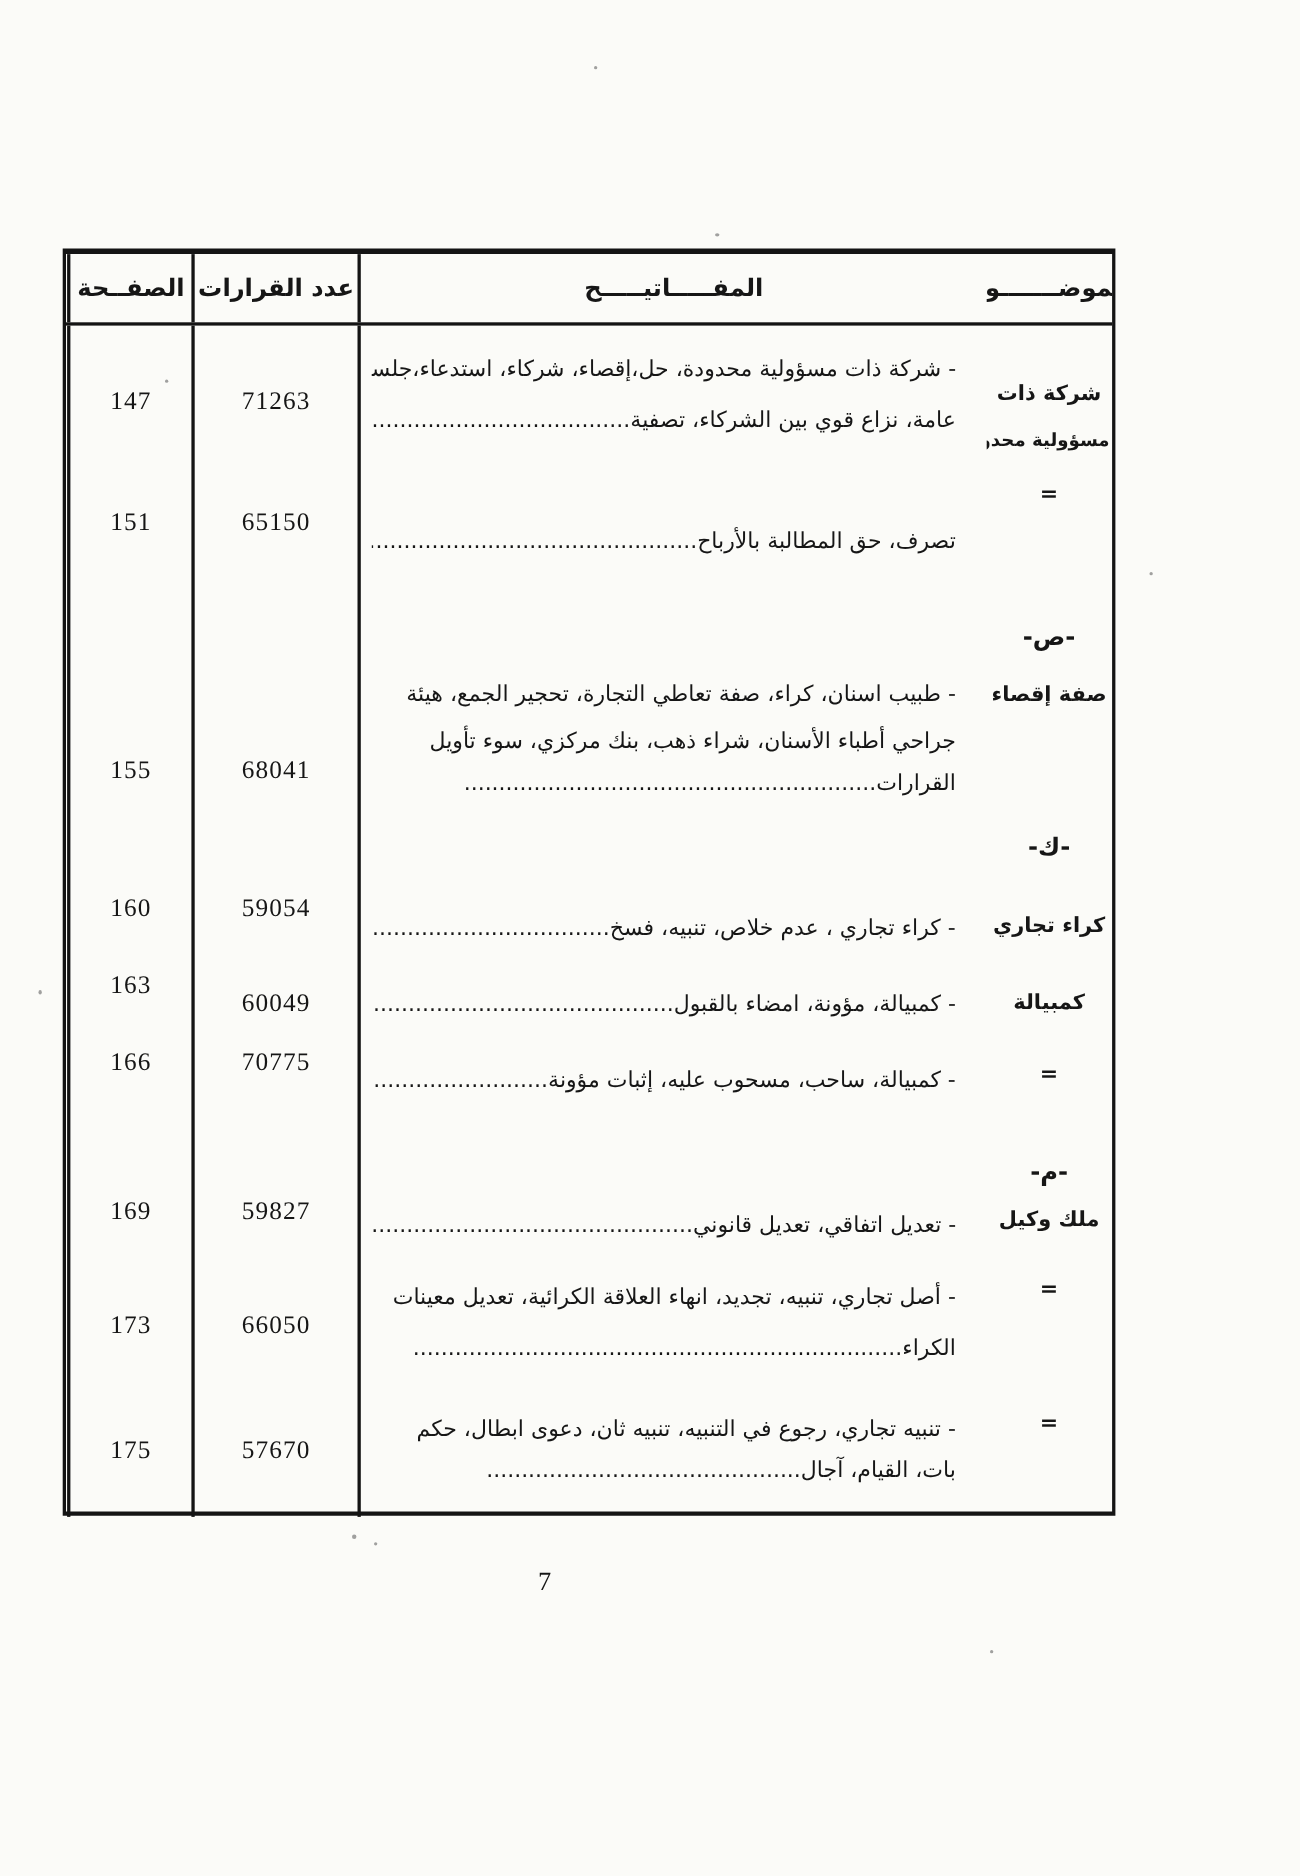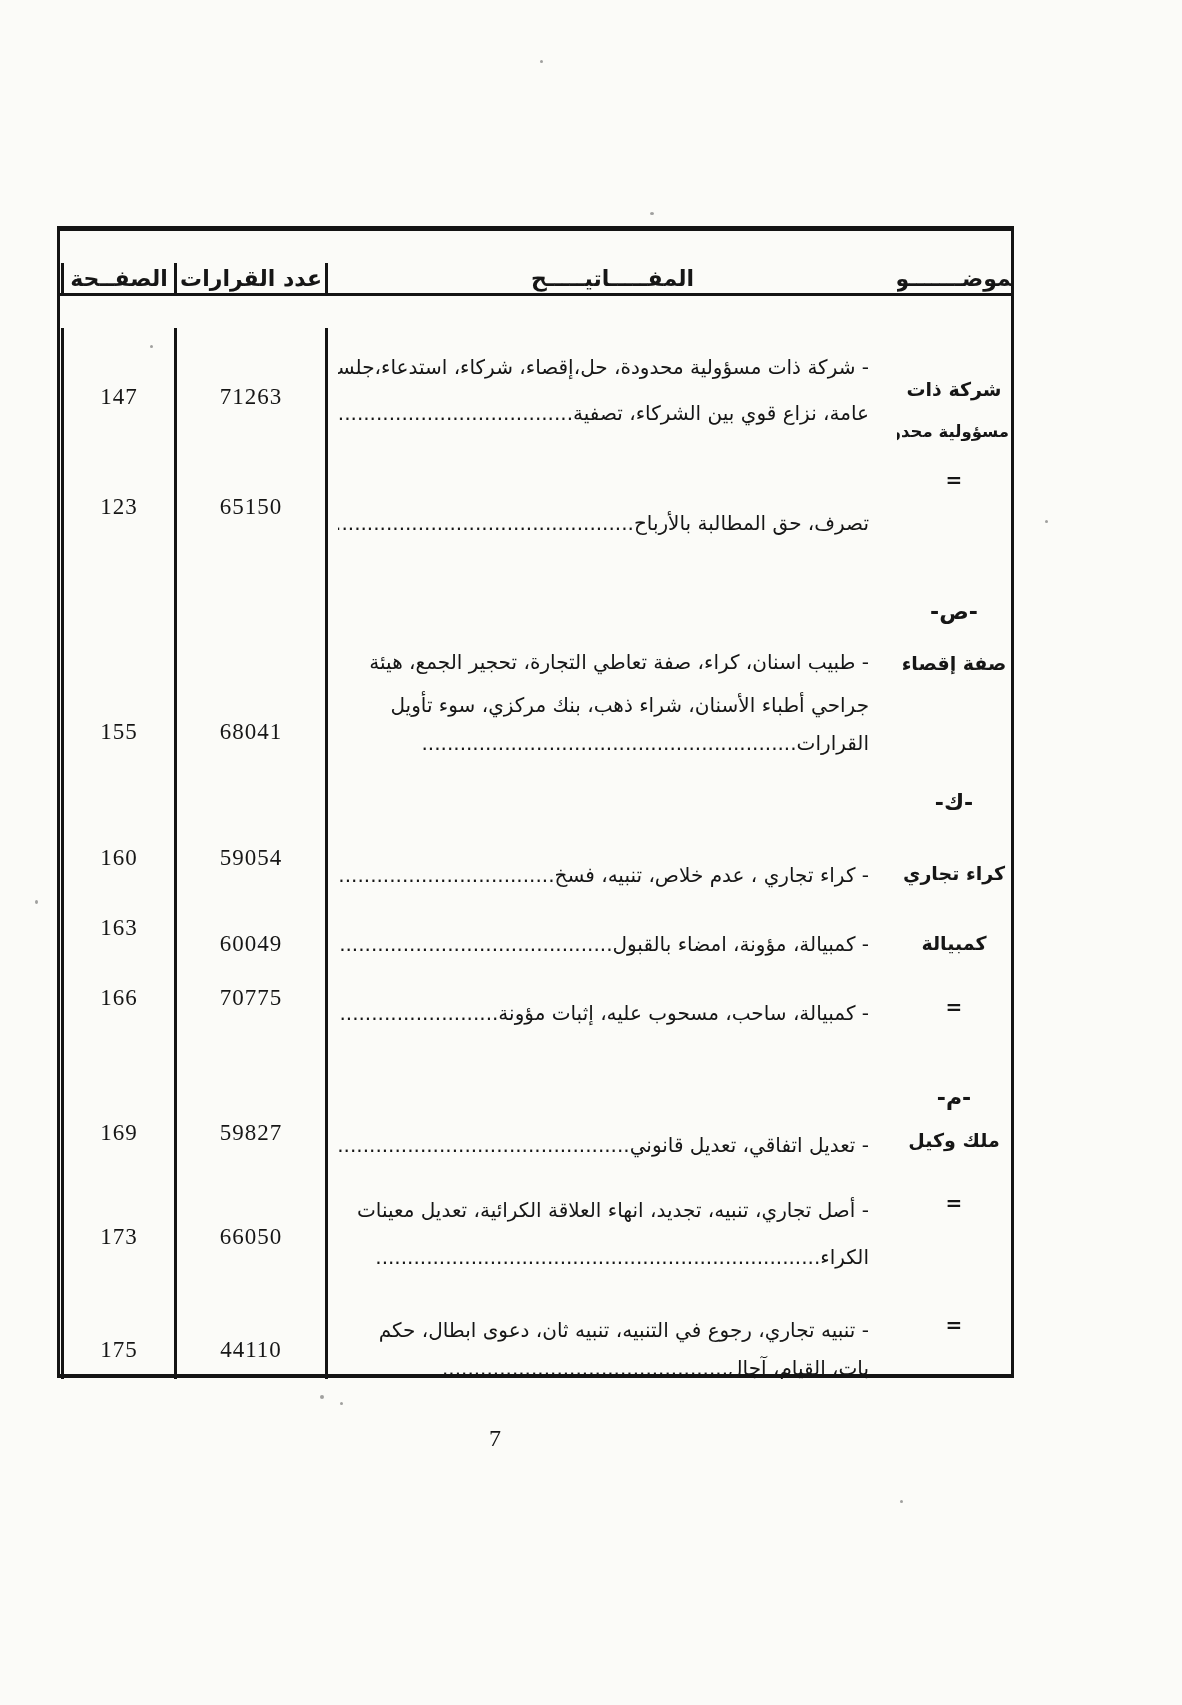--- a/index.html
+++ b/index.html
@@ -23,21 +23,21 @@
     border-bottom:3px solid #141414;
   }
   .body-row{
     display:flex;flex-direction:row;position:relative;height:1083px;
   }
   .col-subject{width:114px;}
   .col-keys{width:572px;}
   .col-decisions{width:151px;}
   .col-page{width:113px;}
   .cell{
-    box-sizing:border-box;position:relative;overflow:hidden;margin-top:32px;
+    box-sizing:border-box;position:relative;overflow:hidden;
   }
   .hdr-row .cell{
     display:flex;align-items:center;justify-content:center;
     font-weight:bold;font-size:22px;white-space:nowrap;
   }
   .vline{border-left:3px solid #141414;} 
   .entry-line{
     position:absolute;right:28px;left:10px;
     direction:rtl;text-align:right;white-space:nowrap;overflow:hidden;
     font-size:20px;letter-spacing:0px;line-height:30px;height:30px;
@@ -109,26 +109,26 @@
 
     <div class="cell col-decisions vline">
       <div class="num" style="top:54px">71263</div>
       <div class="num" style="top:164px">65150</div>
       <div class="num" style="top:389px">68041</div>
       <div class="num" style="top:515px">59054</div>
       <div class="num" style="top:601px">60049</div>
       <div class="num" style="top:655px">70775</div>
       <div class="num" style="top:790px">59827</div>
       <div class="num" style="top:894px">66050</div>
-      <div class="num" style="top:1007px">44110</div>
+      <div class="num" style="top:1007px">57670</div>
     </div>
 
     <div class="cell col-page vline">
       <div class="num" style="top:54px">147</div>
-      <div class="num" style="top:164px">123</div>
+      <div class="num" style="top:164px">151</div>
       <div class="num" style="top:389px">155</div>
       <div class="num" style="top:515px">160</div>
       <div class="num" style="top:585px">163</div>
       <div class="num" style="top:655px">166</div>
       <div class="num" style="top:790px">169</div>
       <div class="num" style="top:894px">173</div>
       <div class="num" style="top:1007px">175</div>
     </div>
 
   </div>

